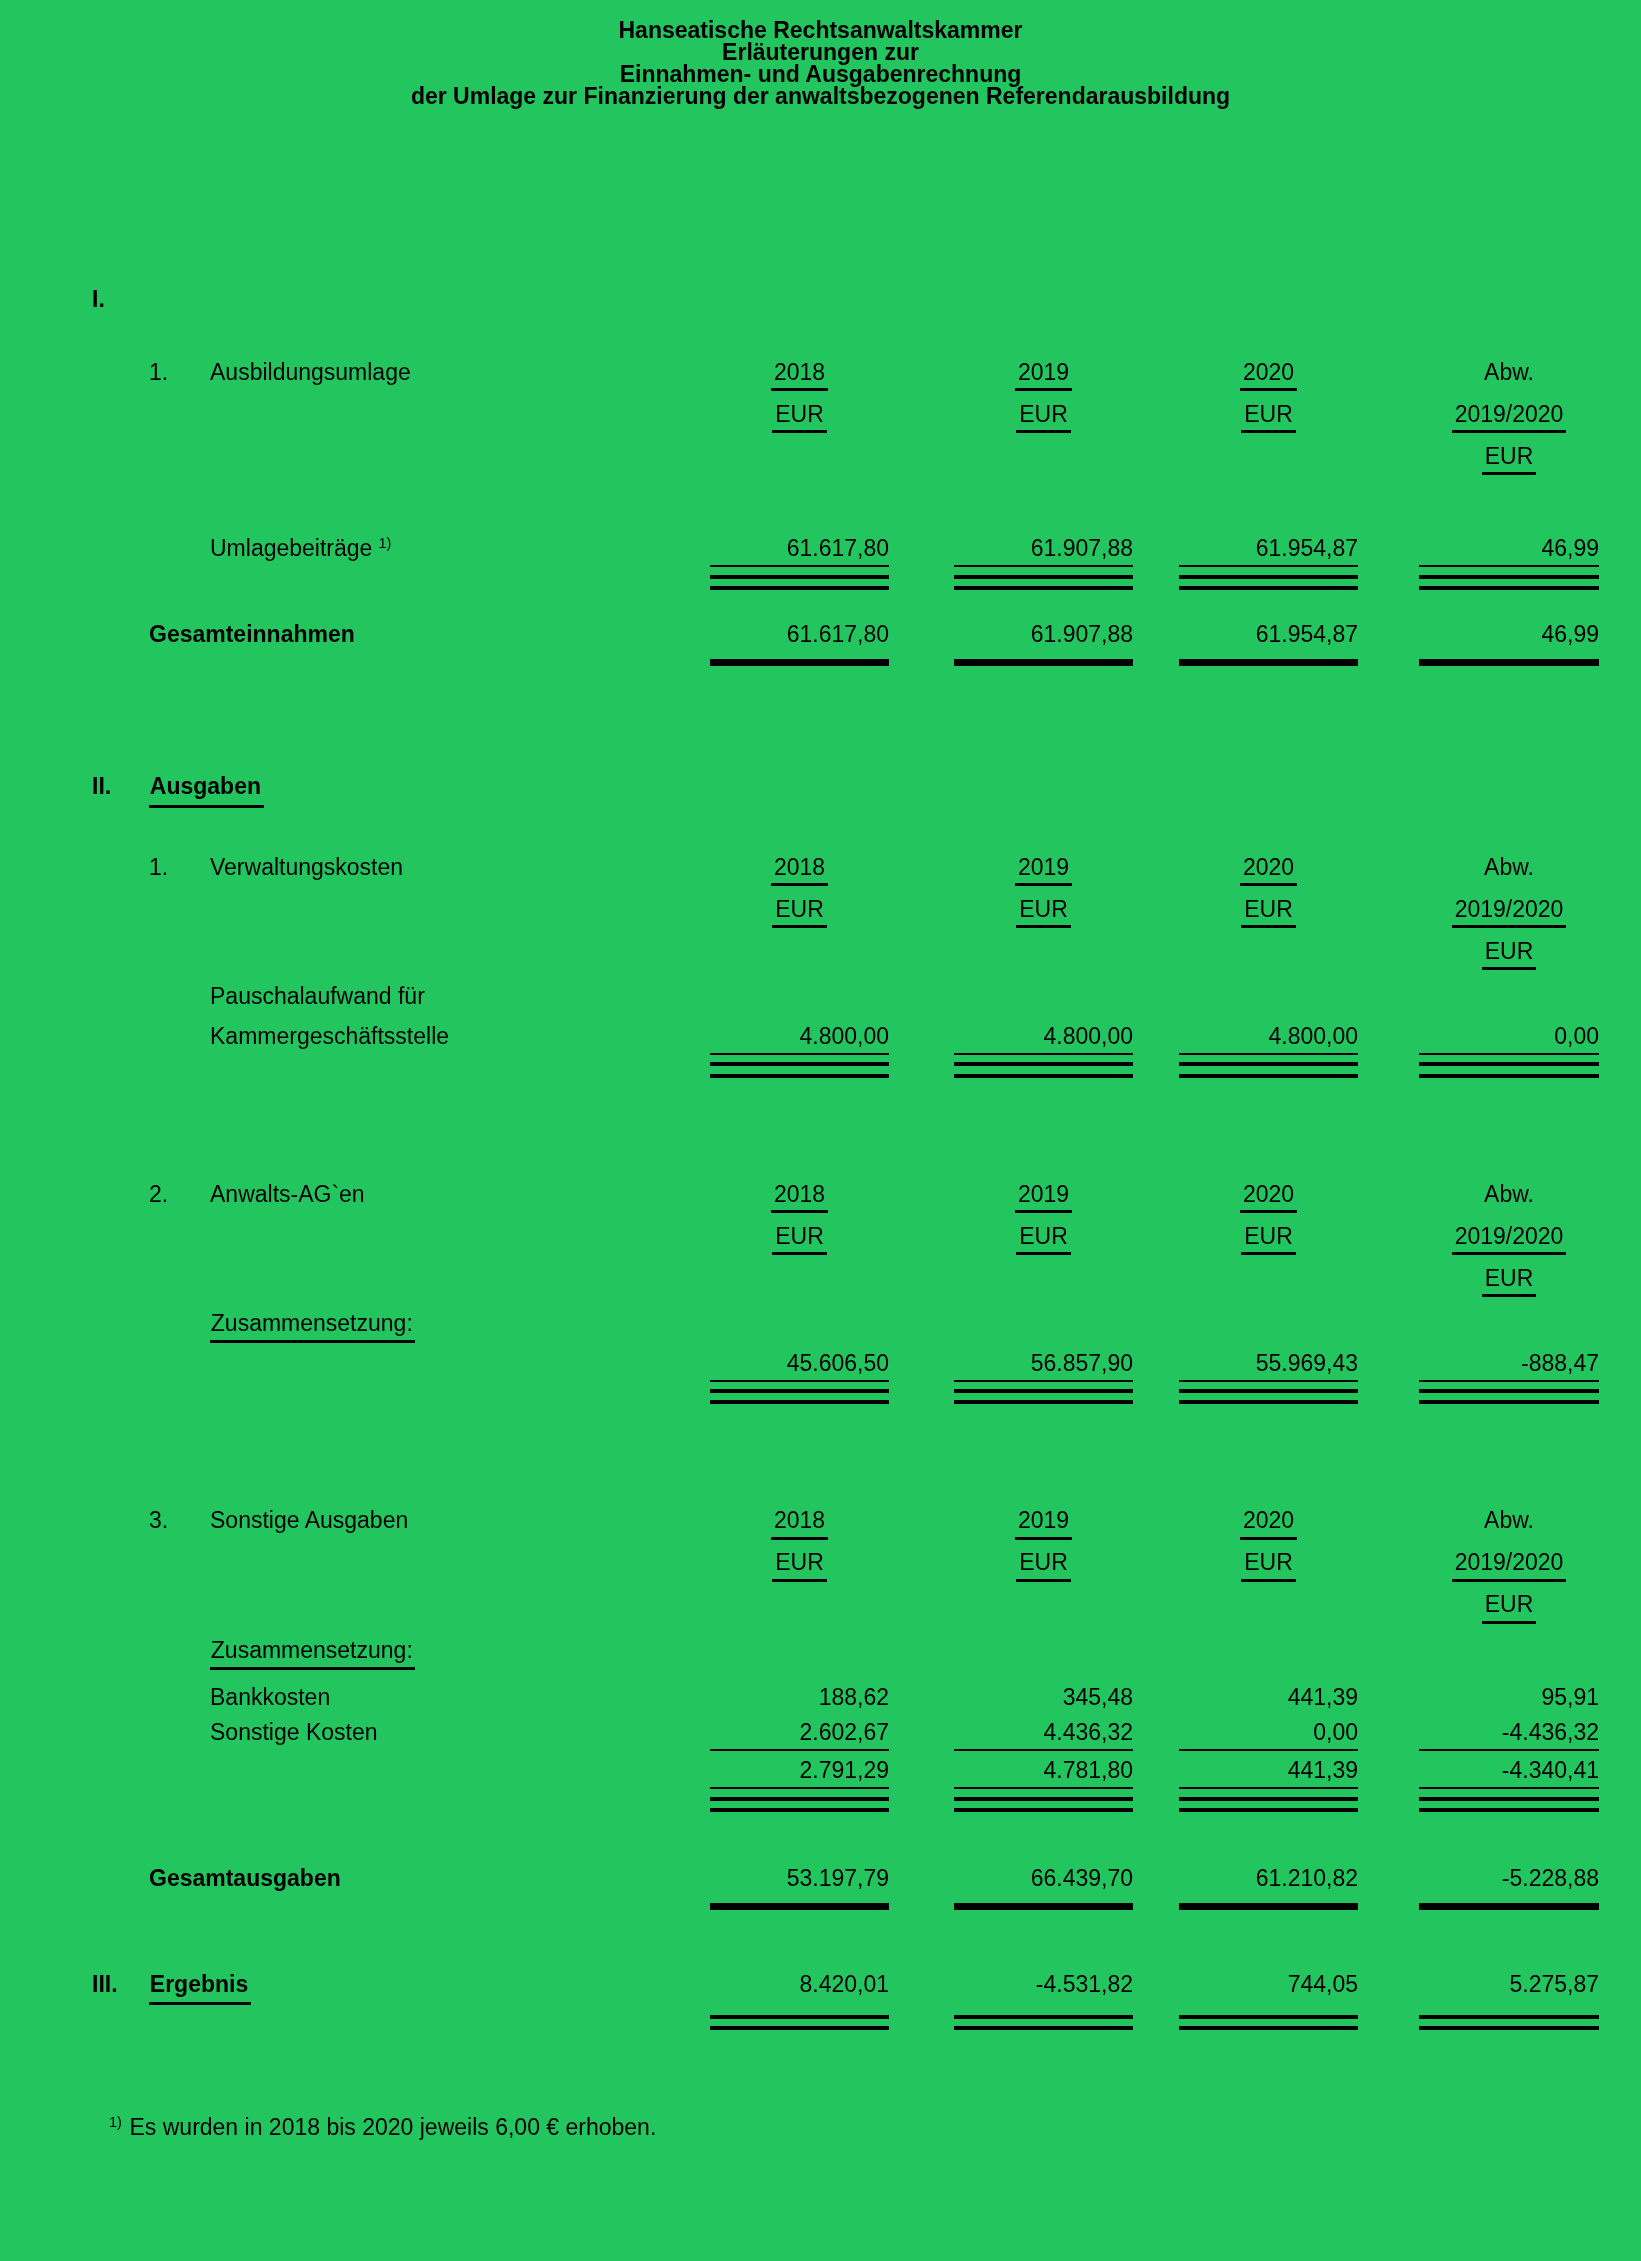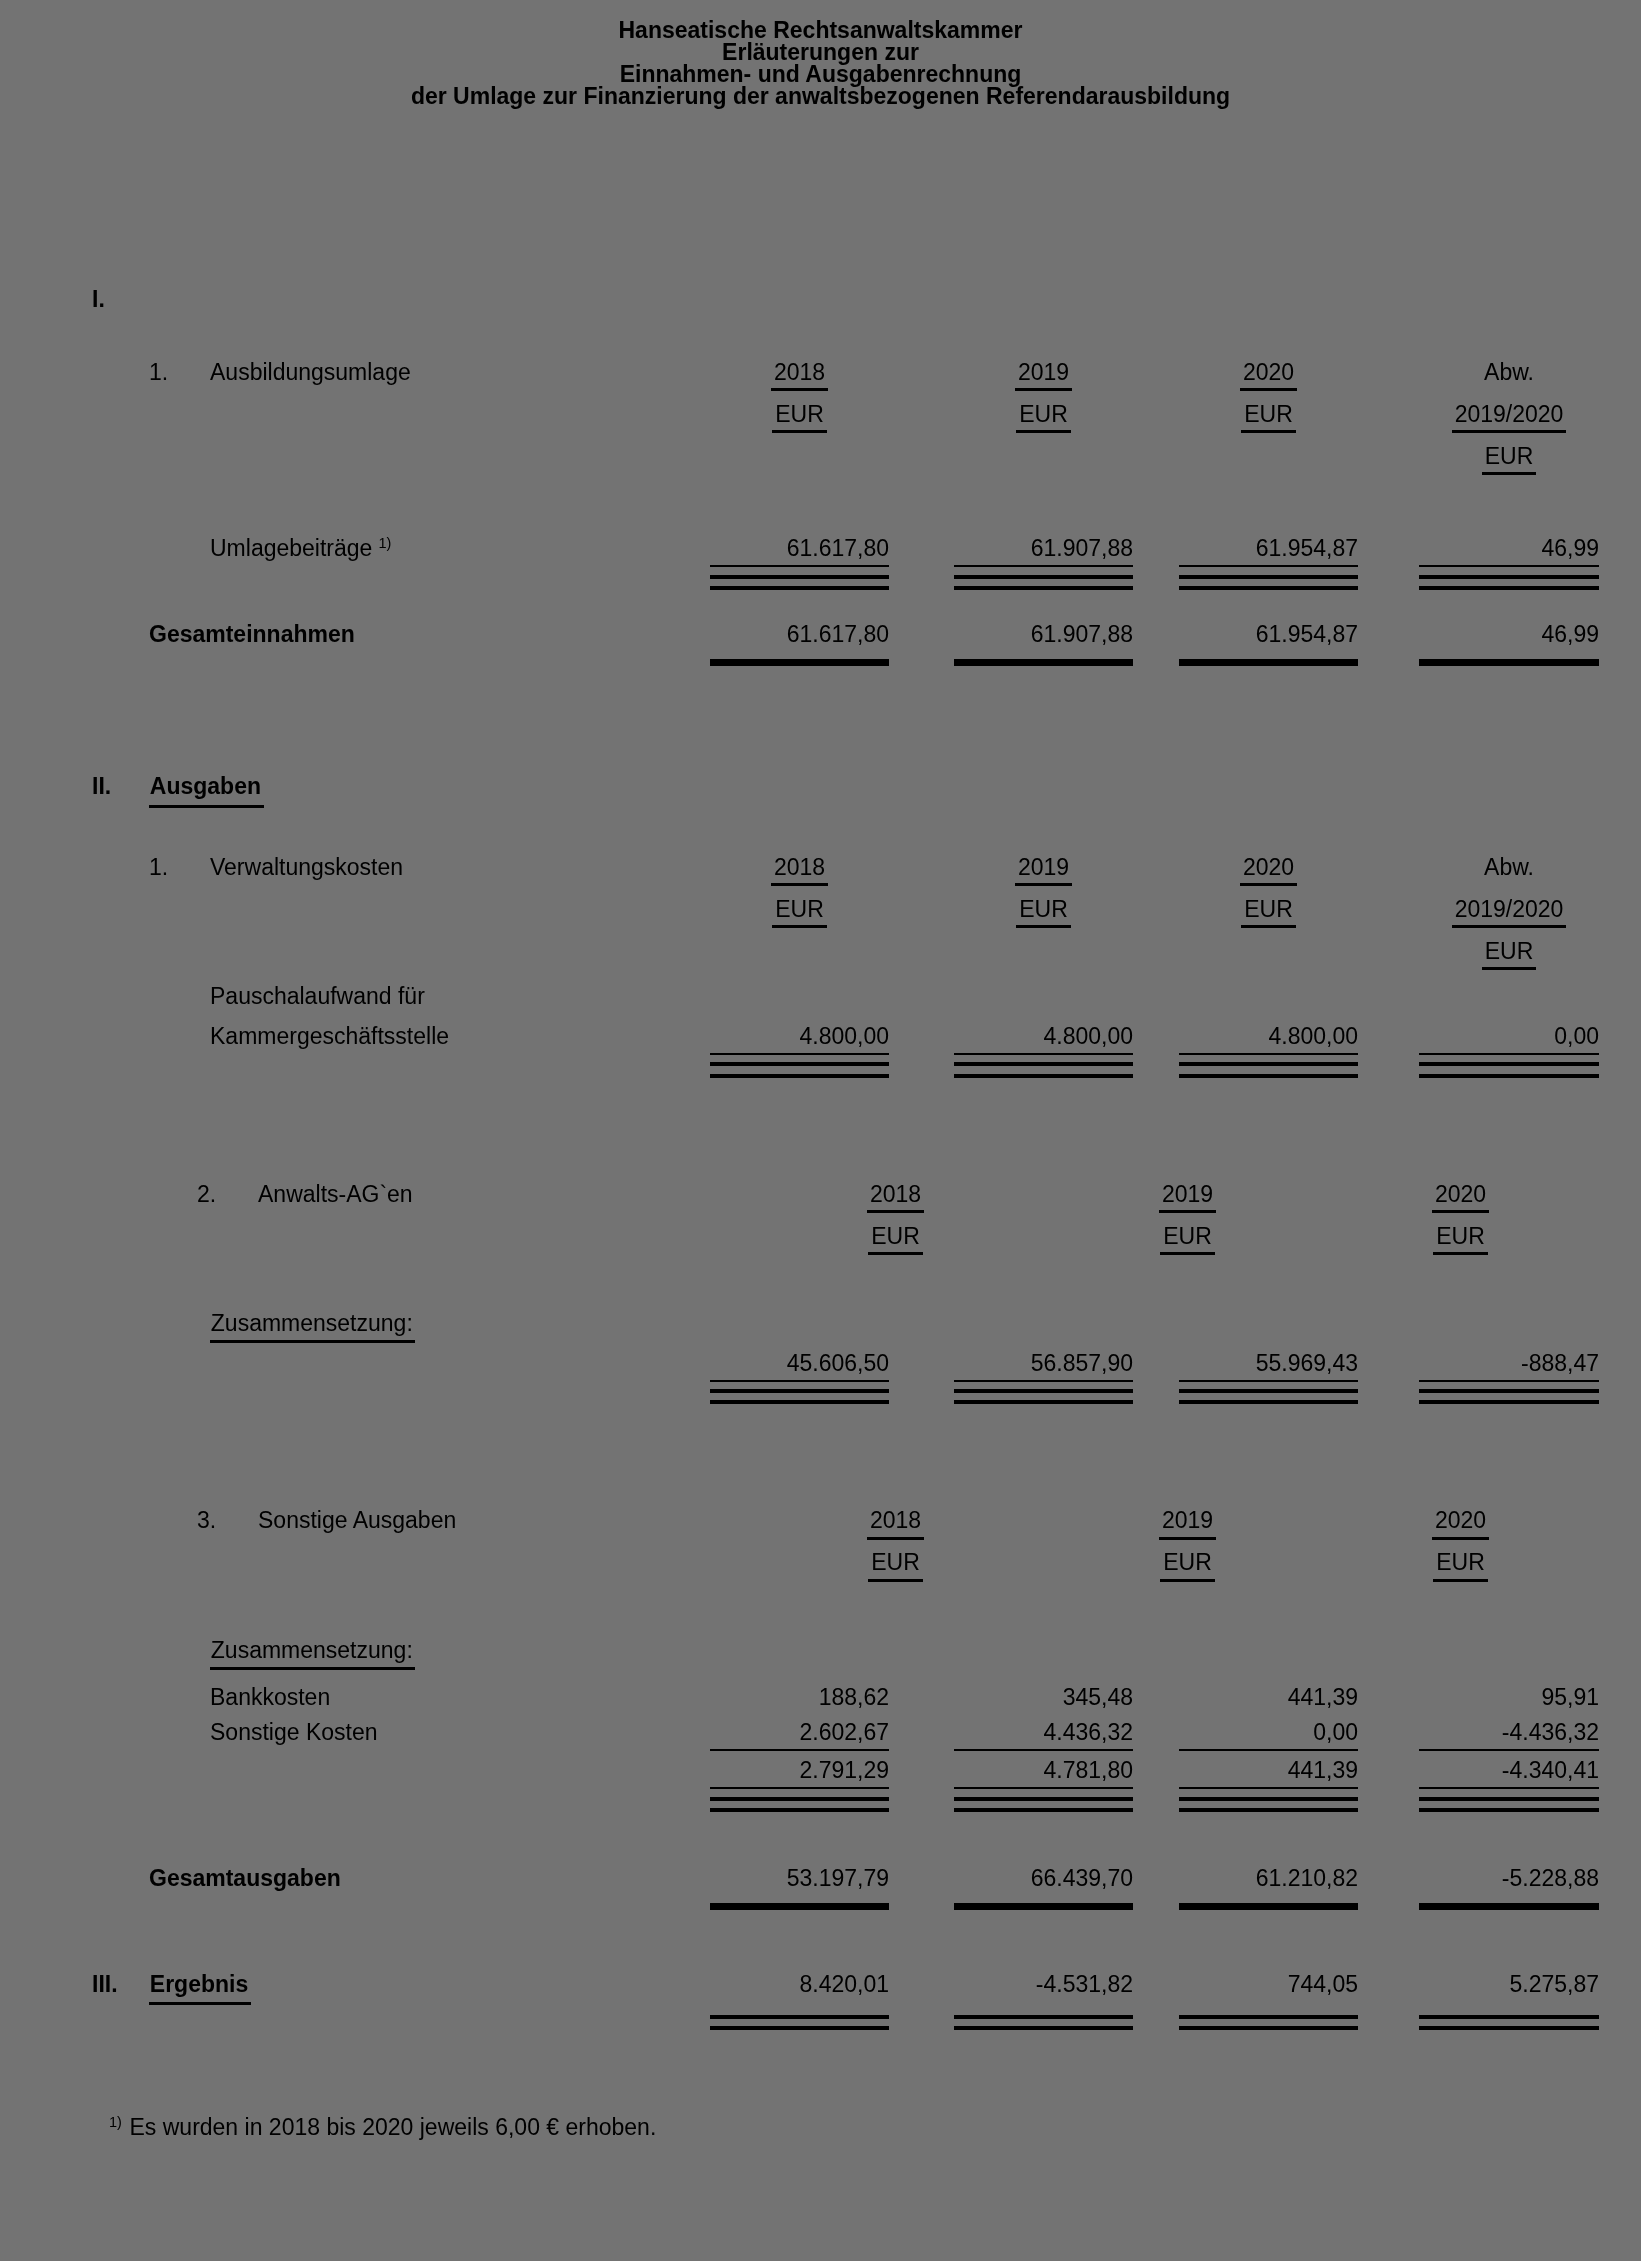--- a/index.html
+++ b/index.html
@@ -1,17 +1,17 @@
 <!DOCTYPE html>
 <html style="font-size:12.2px"><head>
 <meta charset="utf-8">
 <style>
   html,body { margin:0; padding:0; background:#e8e8e8; }
   .page {
-    width:1641px; height:2261px; background:#737373; color:#000000;
+    width:1641px; height:2261px; background:#22c55e; color:#000000;
     font-family:"Liberation Sans", sans-serif; font-size:23px;
     box-sizing:border-box; padding:19px 41px 0 92px;
     position:relative; overflow:hidden;
   }
   
   .doc-title {
     margin-left:-92px; margin-right:-41px;
     text-align:center; font-weight:bold; line-height:22px;
   }
   .doc-title div { white-space:nowrap; }
@@ -56,21 +56,21 @@
   .footnote { margin-top:84px; padding-left:17px; }
   .footnote .sup { margin-left:0; margin-right:7.6px; }
   .mt5  { margin-top:3.8px; }
   .mt16 { margin-top:12.2px; }
   .mt18 { margin-top:13.7px; }
   .mt25 { margin-top:31px; }
   .mt26 { margin-top:8px; }
   .mt65 { margin-top:50px; }
   .mt70 { margin-top:53px; }
   .mt80 { margin-top:61px; }
-  .mt135{ margin-top:103px;gap:48px; }
+  .mt135{ margin-top:103px; }
   .mt140{ margin-top:107px; }
   .mt8  { margin-top:6.1px; }
   .mt12 { margin-top:9.2px; }
 </style>
 </head>
 <body>
 
 <div class="page">
 
   <div class="doc-title">

